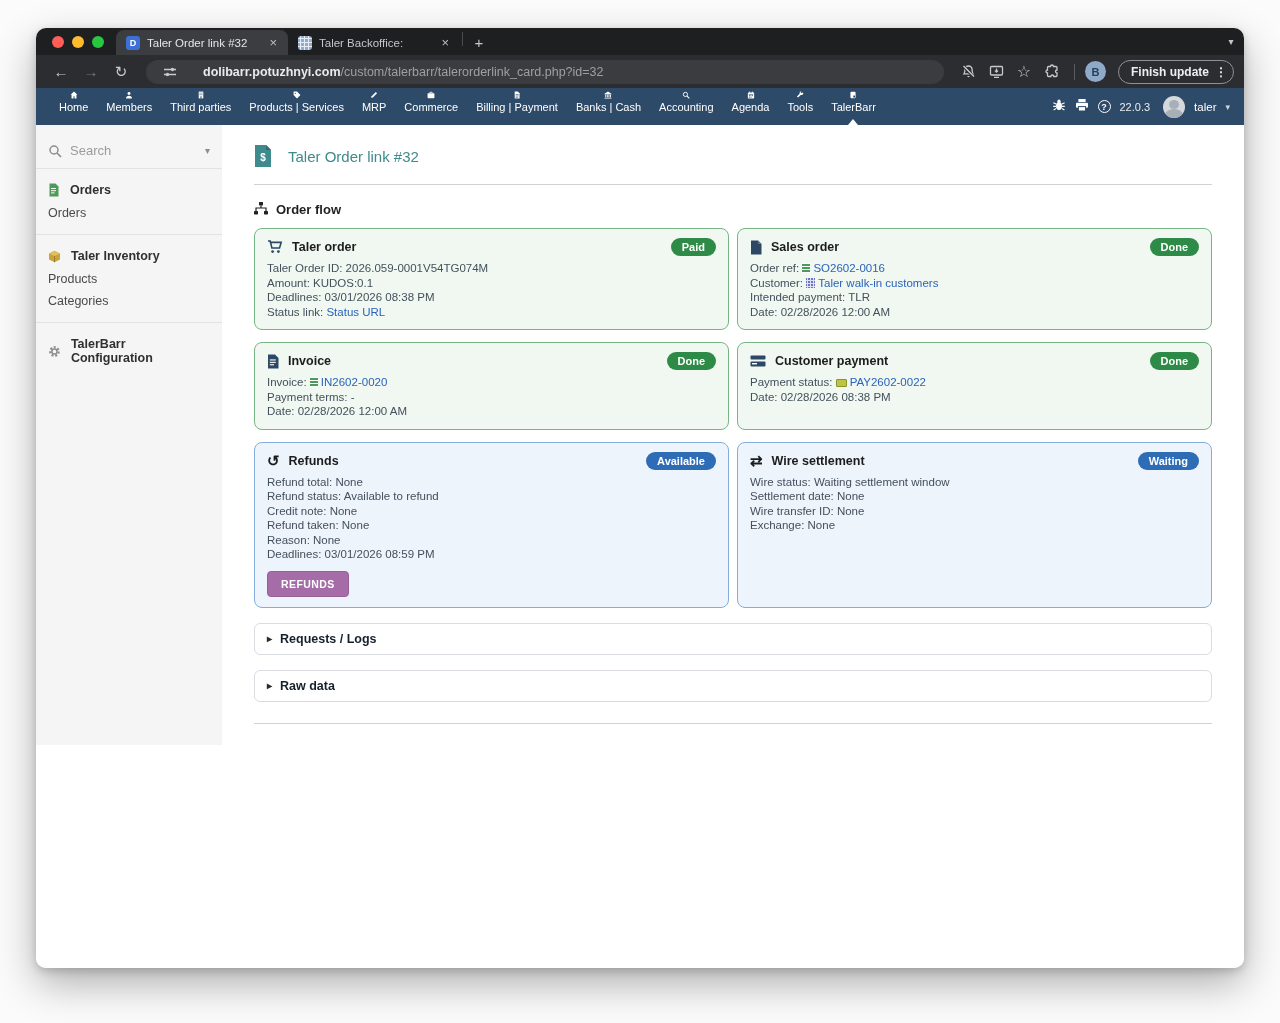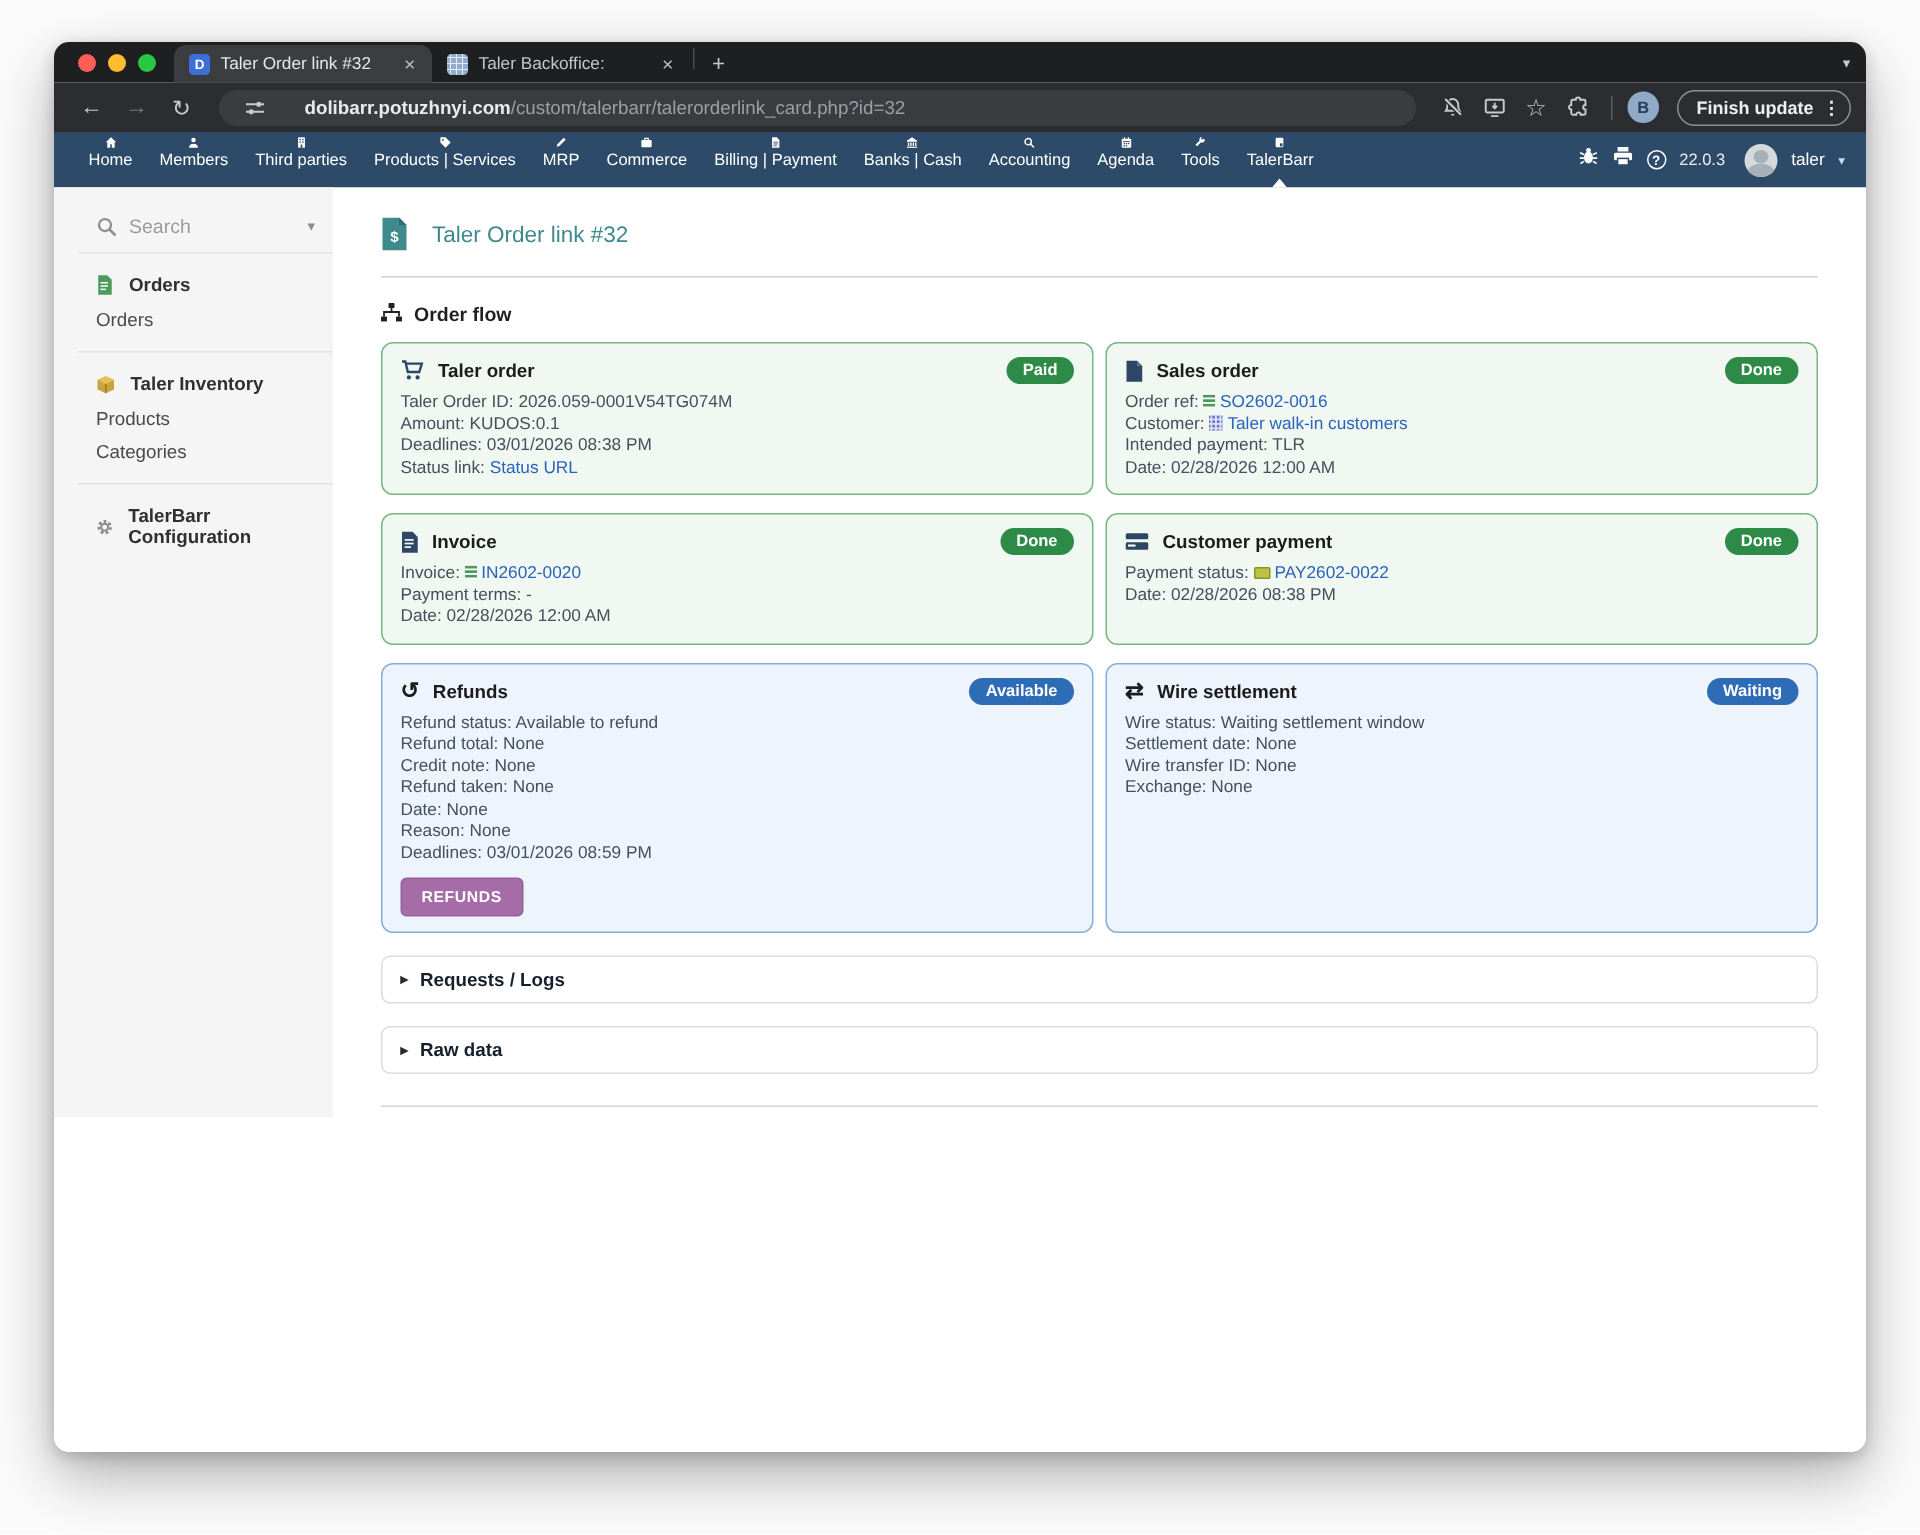--- a/index.html
+++ b/index.html
@@ -56,21 +56,21 @@
   .help-circle{ width:13px; height:13px; border:1.5px solid #fff; border-radius:50%; color:#fff; font-size:9px; font-weight:bold; display:flex; align-items:center; justify-content:center; }
   .nav-version{ font-size:11px; color:#e8edf2; }
   .user-avatar{ width:22px; height:22px; border-radius:50%; background:#d6d9dc; position:relative; overflow:hidden; margin-left:4px; }
   .user-avatar::before{ content:""; position:absolute; left:6px; top:4px; width:10px; height:9px; border-radius:50%; background:#a7b0b8; }
   .user-avatar::after{ content:""; position:absolute; left:2px; top:13px; width:18px; height:12px; border-radius:50% 50% 0 0; background:#a7b0b8; }
   .user-name{ font-size:11.5px; color:#fff; }
   .user-caret{ font-size:9px; color:#cfd8e0; }
 
   
   .appbody{ flex:1; display:flex; background:#fff; min-height:0; }
-  .sidebar{ width:186px; height:620px; background:#f5f5f6; flex:none; padding-top:10px;padding-left:16px; }
+  .sidebar{ width:186px; height:620px; background:#f5f5f6; flex:none; padding-top:10px; }
   .search-row{ display:flex; align-items:center; gap:8px; padding:8px 12px 10px; border-bottom:1px solid #e2e2e2; }
   .search-input{ border:none; background:transparent; outline:none; flex:1; font-size:13px; color:#555; font-family:"Liberation Sans",sans-serif; min-width:0; }
   .search-input::placeholder{ color:#9b9b9b; }
   .search-caret{ color:#8d8d8d; font-size:10px; }
   .side-section{ border-bottom:1px solid #e2e2e2; padding:10px 0 10px; }
   .side-section:last-child{ border-bottom:none; }
   .side-head{ display:flex; align-items:center; gap:10px; padding:4px 12px 5px; font-size:12.5px; font-weight:bold; color:#303030; cursor:pointer; }
   .side-link{ display:block; font-size:12.5px; color:#4a4a4a; padding:4px 12px; text-decoration:none; cursor:pointer; }
 
   
@@ -448,25 +448,24 @@
           <div class="line"><span>Payment status: </span><span class="mini mini-money"></span><a>PAY2602-0022</a></div>
           <div class="line">Date: 02/28/2026 08:38 PM</div>
         </div>
 
         <div class="card blue">
           <div class="card-head">
             <span class="char-icon">↺</span>
             <span class="card-title">Refunds</span>
             <span class="badge blue">Available</span>
           </div>
+          <div class="line">Refund total: None</div>
           <div class="line">Refund status: Available to refund</div>
-          <div class="line">Refund total: None</div>
           <div class="line">Credit note: None</div>
           <div class="line">Refund taken: None</div>
-          <div class="line">Date: None</div>
           <div class="line">Reason: None</div>
           <div class="line">Deadlines: 03/01/2026 08:59 PM</div>
           <button class="refunds-btn">REFUNDS</button>
         </div>
 
         <div class="card blue">
           <div class="card-head">
             <span class="char-icon">⇄</span>
             <span class="card-title">Wire settlement</span>
             <span class="badge blue">Waiting</span>

